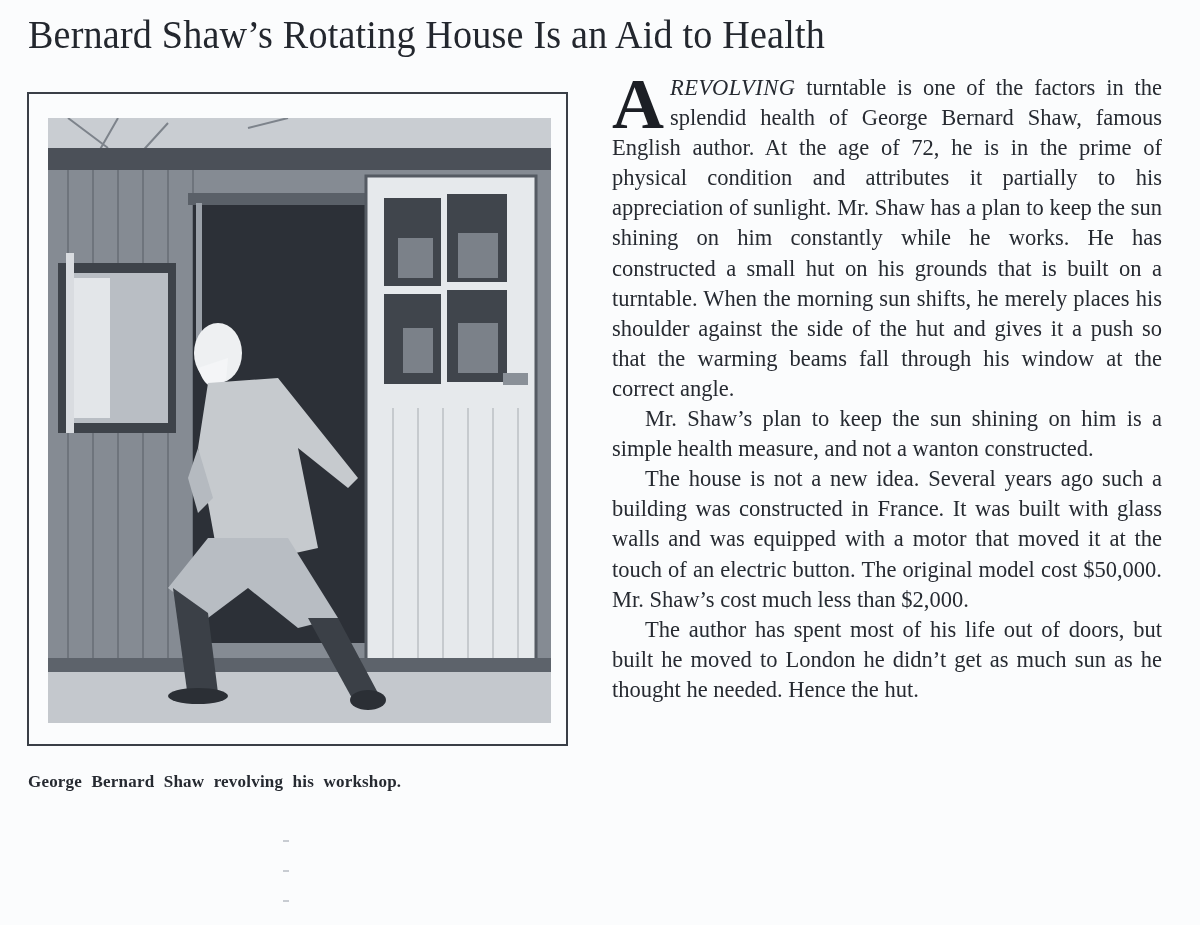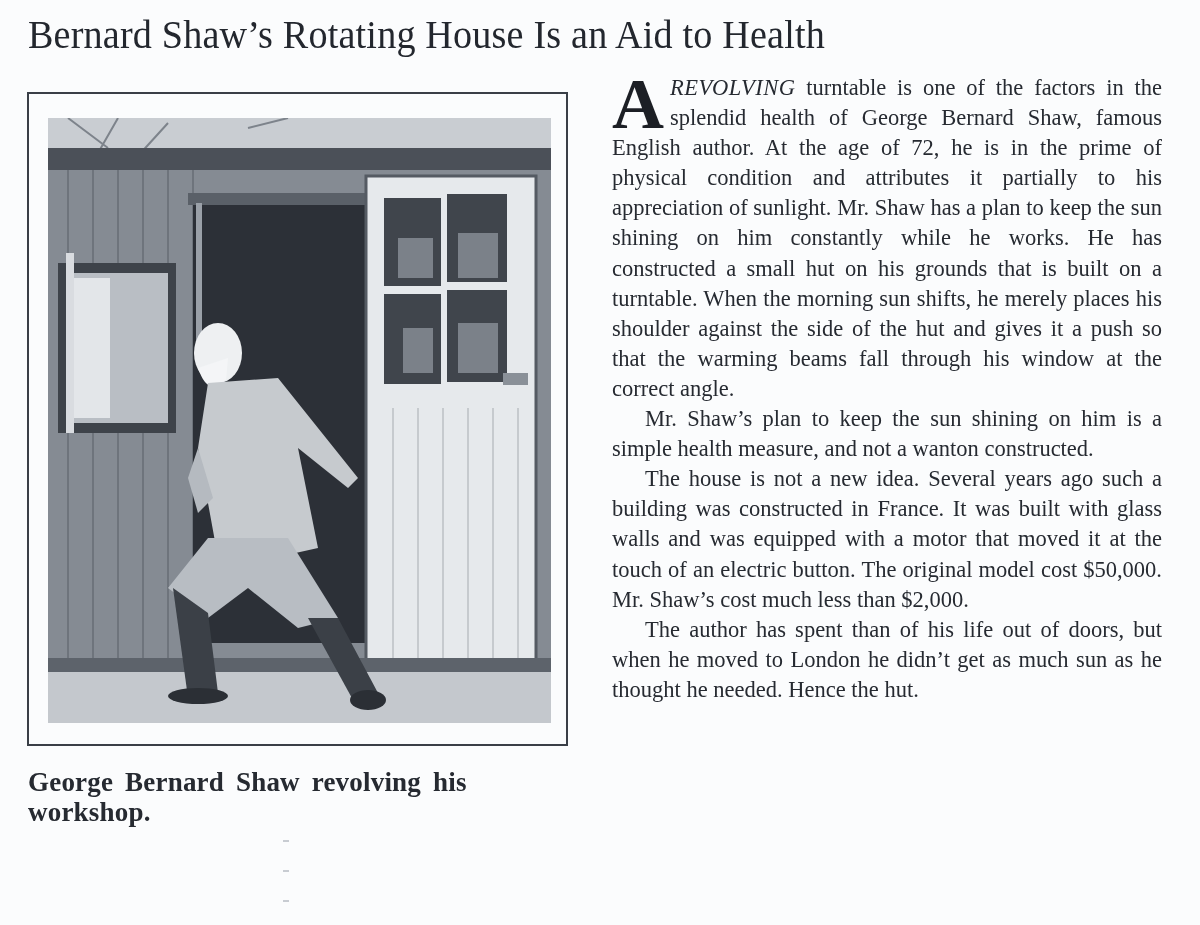--- a/index.html
+++ b/index.html
@@ -24,21 +24,21 @@
     border:2px solid #3a3f47; box-sizing:border-box; background:#fbfcfd;
   }
   .photo {
     position:absolute; left:48px; top:118px; width:503px; height:605px;
     overflow:hidden; background:#9aa0a8;
   }
   .photo svg { display:block; }
   .caption {
     position:absolute; left:28px; top:767px; width:560px;
     font-family:"Liberation Serif",serif; font-weight:bold;
-    font-size:27px; line-height:30px; color:#262a31;
+    font-size:17px; line-height:30px; color:#262a31;
     word-spacing:5px; letter-spacing:0.2px;
   }
   .column {
     position:absolute; left:612px; top:73px; width:550px;
     font-size:22.5px; line-height:30.1px; color:#262a31;
     text-align:justify;
   }
   .column p { margin:0; text-indent:33px; }
   .column p.first { text-indent:0; }
   .dropcap {
@@ -125,18 +125,18 @@
 </div>
 
 <div class="caption">George Bernard Shaw revolving his workshop.</div>
 
 <div class="column">
   <p class="first">
     <span class="dropcap">A</span><span class="smallcaps">REVOLVING</span><span> turntable is one of the factors in the splendid health of George Bernard Shaw, famous English author. At the age of 72, he is in the prime of physical condition and attributes it partially to his appreciation of sunlight. Mr. Shaw has a plan to keep the sun shining on him constantly while he works. He has constructed a small hut on his grounds that is built on a turntable. When the morning sun shifts, he merely places his shoulder against the side of the hut and gives it a push so that the warming beams fall through his window at the correct angle.</span>
   </p>
   <p>Mr. Shaw’s plan to keep the sun shining on him is a simple health measure, and not a wanton constructed.</p>
   <p>The house is not a new idea. Several years ago such a building was constructed in France. It was built with glass walls and was equipped with a motor that moved it at the touch of an electric button. The original model cost $50,000. Mr. Shaw’s cost much less than $2,000.</p>
-  <p>The author has spent than of his life out of doors, but when he moved to London he didn’t get as much sun as he thought he needed. Hence the hut.</p>
+  <p>The author has spent most of his life out of doors, but built he moved to London he didn’t get as much sun as he thought he needed. Hence the hut.</p>
 </div>
 
 <div class="ruler-mark" style="left:283px;top:840px"></div>
 <div class="ruler-mark" style="left:283px;top:870px"></div>
 <div class="ruler-mark" style="left:283px;top:900px"></div>
 
 </body></html>

